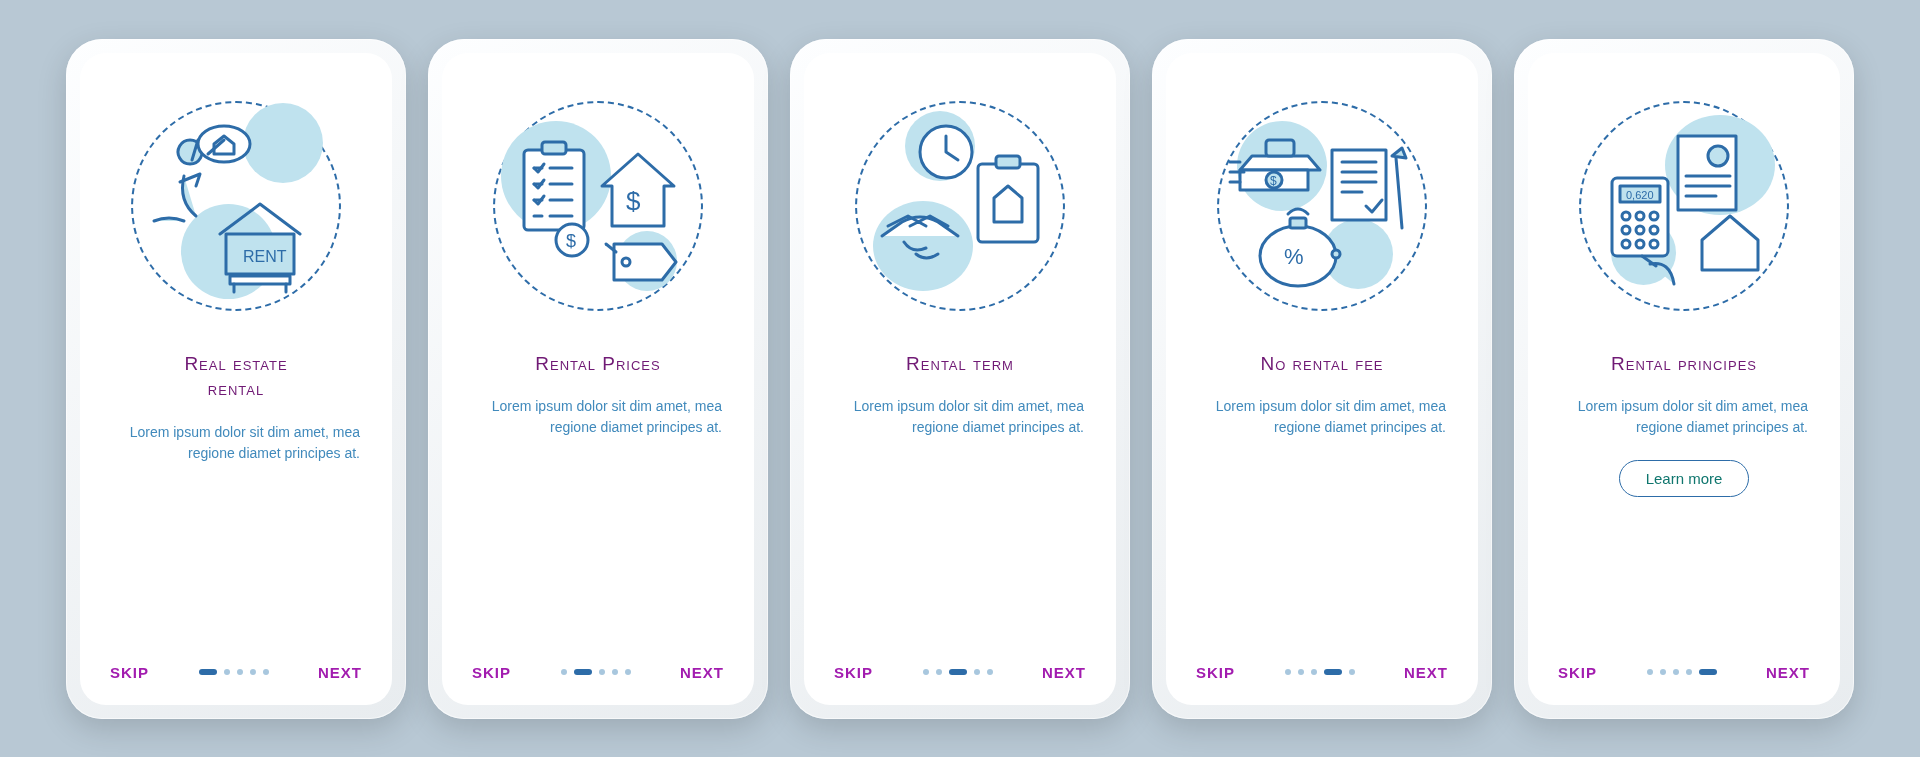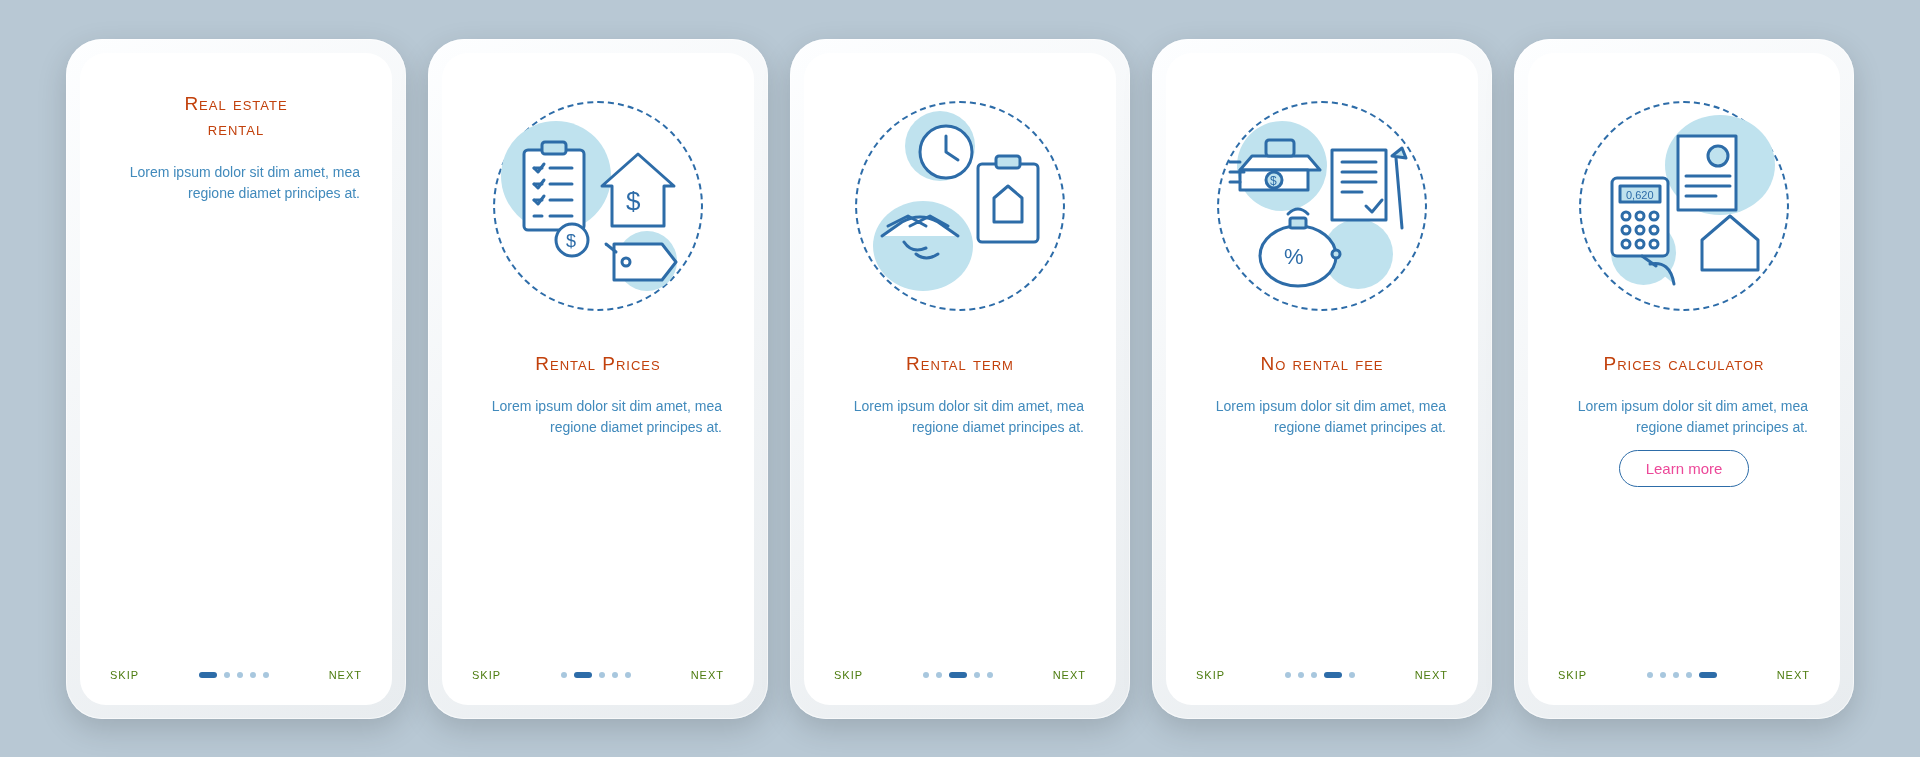--- a/index.html
+++ b/index.html
@@ -4,36 +4,57 @@
 <style>
 *{box-sizing:border-box;margin:0;padding:0}
 body{background:#b8c8d4;font-family:Arial,Helvetica,sans-serif;display:flex;justify-content:center;align-items:center;min-height:757px;padding:30px}
 .phones{display:flex;gap:22px;justify-content:center}
 .phone{width:340px;height:680px;background:linear-gradient(145deg,#fdfeff,#e8ecef);border-radius:36px;padding:14px;box-shadow:0 10px 30px rgba(0,0,0,.15),inset 0 0 0 1px rgba(255,255,255,.6)}
 .screen{width:100%;height:100%;background:#fff;border-radius:26px;display:flex;flex-direction:column;align-items:center;padding:38px 26px 24px;position:relative}
 .illus{width:230px;height:230px;position:relative;display:flex;justify-content:center;align-items:center;margin-bottom:30px}
 .dashed{position:absolute;width:210px;height:210px;border:2px dashed #2d6ca8;border-radius:50%}
 .blob{position:absolute;background:#bfe2ee;border-radius:50%}
 .illus svg{position:relative;z-index:2}
-.title{color:#c2410c;font-size:19px;font-weight:500;text-align:center;letter-spacing:1px;margin-bottom:20px;line-height:1.35}
+.title{color:#701a75;font-size:19px;font-weight:500;text-align:center;letter-spacing:1px;margin-bottom:20px;line-height:1.35}
 .desc{color:#418abc;font-size:14px;text-align:right;line-height:1.5;padding:0 6px}
-.cta{margin-top:12px;border:1.6px solid #2d6ca8;color:#ec4899;background:none;border-radius:22px;padding:9px 26px;font-size:15px;cursor:pointer}
+.cta{margin-top:22px;border:1.6px solid #2d6ca8;color:#0f766e;background:none;border-radius:22px;padding:9px 26px;font-size:15px;cursor:pointer}
 .nav{margin-top:auto;display:flex;justify-content:space-between;align-items:center;width:100%;padding:0 4px}
-.skip,.next{color:#4d7c0f;font-size:11px;font-weight:400;letter-spacing:1px;cursor:pointer}
+.skip,.next{color:#a21caf;font-size:15px;font-weight:700;letter-spacing:1px;cursor:pointer}
 .dots{display:flex;gap:7px;align-items:center}
 .dot{width:6px;height:6px;border-radius:50%;background:#a8c7de}
 .dot.active{width:18px;border-radius:4px;background:#2d6ca8}
 </style>
 </head>
 <body>
 
 <div class="phones">
 
 <div class="phone">
 <div class="screen">
+<div class="illus">
+<div class="dashed"></div>
+<div class="blob" style="width:80px;height:80px;top:12px;right:28px"></div>
+<div class="blob" style="width:95px;height:95px;bottom:22px;left:60px"></div>
+<svg width="200" height="200" viewBox="0 0 200 200">
+<g fill="none" stroke="#2d6ca8" stroke-width="3" stroke-linejoin="round" stroke-linecap="round">
+<path d="M18 115 q15 -6 30 0" fill="#bfe2ee"></path>
+<path d="M48 70 q-6 25 12 40 M54 58 a12 12 0 1 1 0.1 0" fill="#bfe2ee"></path>
+<path d="M44 76 l20 -8 l-4 12 m-4 -26 l6 -20"></path>
+<ellipse cx="88" cy="38" rx="26" ry="18" fill="#fff"></ellipse>
+<path d="M78 38 l10 -8 l10 8 v10 h-20 z"></path>
+<path d="M72 48 l16 -14"></path>
+<rect x="90" y="128" width="68" height="40" fill="#bfe2ee"></rect>
+<path d="M84 128 l40 -30 l40 30"></path>
+<text x="107" y="156" font-size="16" fill="#2d6ca8" stroke="none" font-family="Arial">RENT</text>
+<rect x="94" y="170" width="60" height="8" fill="#fff"></rect>
+<line x1="98" y1="178" x2="98" y2="186"></line>
+              <line x1="150" y1="178" x2="150" y2="186"></line>
+</g>
+</svg>
+</div>
 <div class="title" style="font-variant:small-caps">Real estate<br>rental</div>
 <div class="desc">Lorem ipsum dolor sit dim amet, mea regione diamet principes at.</div>
 <div class="nav">
 <span class="skip">SKIP</span>
 <div class="dots">
             <span class="dot active"></span>
             <span class="dot"></span>
             <span class="dot"></span>
             <span class="dot"></span>
             <span class="dot"></span>
@@ -181,21 +202,21 @@
               <circle cx="56" cy="124" r="4"></circle>
               <circle cx="70" cy="124" r="4"></circle>
 <circle cx="42" cy="138" r="4"></circle>
               <circle cx="56" cy="138" r="4"></circle>
               <circle cx="70" cy="138" r="4"></circle>
 <path d="M66 158 q20 -4 24 20" fill="#bfe2ee"></path>
 <path d="M58 150 l14 10"></path>
 </g>
 </svg>
 </div>
-<div class="title" style="font-variant:small-caps">Prices calculator</div>
+<div class="title" style="font-variant:small-caps">Rental principes</div>
 <div class="desc">Lorem ipsum dolor sit dim amet, mea regione diamet principes at.</div>
 <button class="cta">Learn more</button>
 <div class="nav">
 <span class="skip">SKIP</span>
 <div class="dots">
             <span class="dot"></span>
             <span class="dot"></span>
             <span class="dot"></span>
             <span class="dot"></span>
             <span class="dot active"></span>

